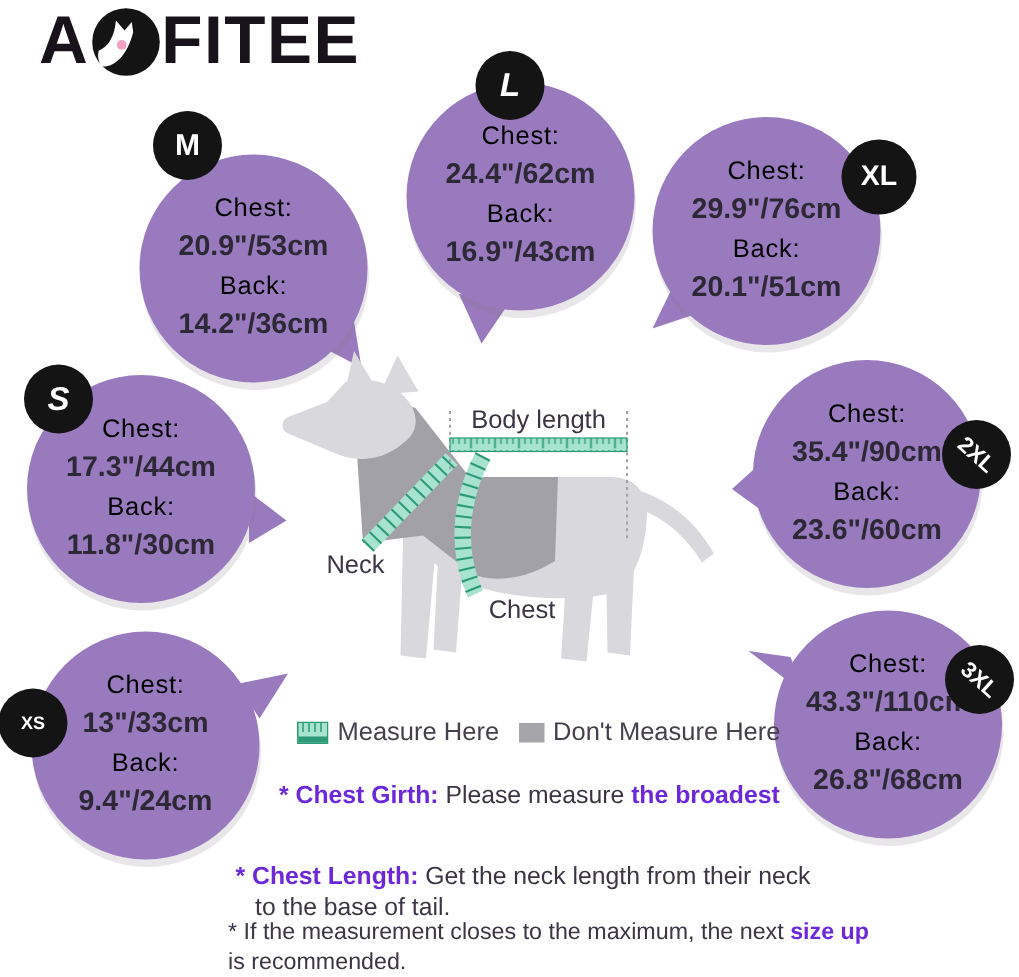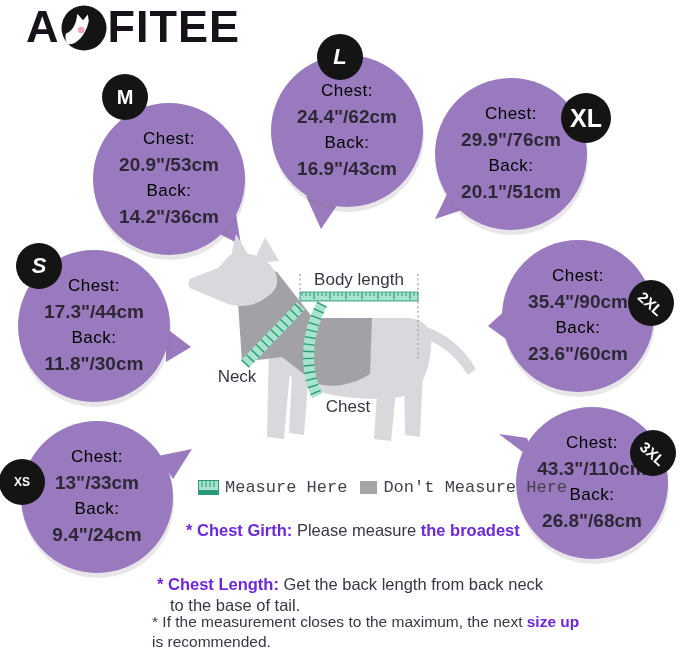--- a/index.html
+++ b/index.html
@@ -31,31 +31,31 @@
   .bubble-s   { left:18px;  top:250px; }
   .bubble-2xl { left:502px; top:240px; }
   .bubble-xs  { left:21px;  top:421px; }
   .bubble-3xl { left:516px; top:407px; }
 
   .badge { position:absolute; width:46px; height:46px; border-radius:50%; background:#141414;
            color:#ffffff; display:flex; align-items:center; justify-content:center;
            font-weight:700; font-size:20px; z-index:3; }
   .badge-m   { left:9px;    top:-29px; }
   .badge-l   { left:46px;   top:-21px; font-style:italic; font-size:22px; }
-  .badge-xl  { left:126px;  top:15px;  width:50px; height:50px; font-size:25px; }
+  .badge-xl  { left:126px;  top:15px;  width:50px; height:50px; font-size:19px; }
   .badge-s   { left:-2px;   top:-7px;  font-style:italic; font-size:22px; }
   .badge-2xl { left:126px;  top:40px;  font-size:15px; }
   .badge-xs  { left:-22px;  top:38px;  font-size:12px; }
   .badge-3xl { left:114px;  top:23px;  font-size:15px; }
   .badge .rot { transform:rotate(42deg); display:block; }
 
   
   .legend { position:absolute; left:198px; top:478px; display:flex; align-items:center;
             font-size:17px; color:#45404c; z-index:2; }
-  .legend .item { display:flex; align-items:center;font-family:Liberation Mono, monospace; }
+  .legend .item { display:flex; align-items:center; }
   .legend .item + .item { margin-left:13px; }
   .legend .swatch { margin-right:6px; display:block; }
   .legend .swatch-gray { width:17px; height:13px; background:#a5a4a8; display:inline-block; margin-right:6px; }
 
   
   .note { position:absolute; color:#3b3544; z-index:2; }
   .note .b { font-weight:700; color:#6d28d9; }
   .note-1 { left:186px; top:520px; font-size:16.5px; line-height:21px; }
   .note-2 { left:157px; top:574px; font-size:16.5px; line-height:21px; }
   .note-2 .indent { margin-left:13px; }
@@ -222,21 +222,21 @@
       <span class="swatch-gray"></span>
       <span>Don't Measure Here</span>
     </div>
   </div>
 
   <div class="note note-1">
     <div><span class="b">* Chest Girth:</span><span> Please measure </span><span class="b">the broadest</span></div>
   </div>
 
   <div class="note note-2">
-    <div><span class="b">* Chest Length:</span><span> Get the back length from back neck</span></div>
+    <div><span class="b">* Chest Length:</span><span> Get the neck length from their neck</span></div>
     <div class="indent">to the base of tail.</div>
   </div>
 
   <div class="note note-3">
     <div><span>* If the measurement closes to the maximum, the next </span><span class="b">size up</span></div>
     <div>is recommended.</div>
   </div>
 
 </div>
 

